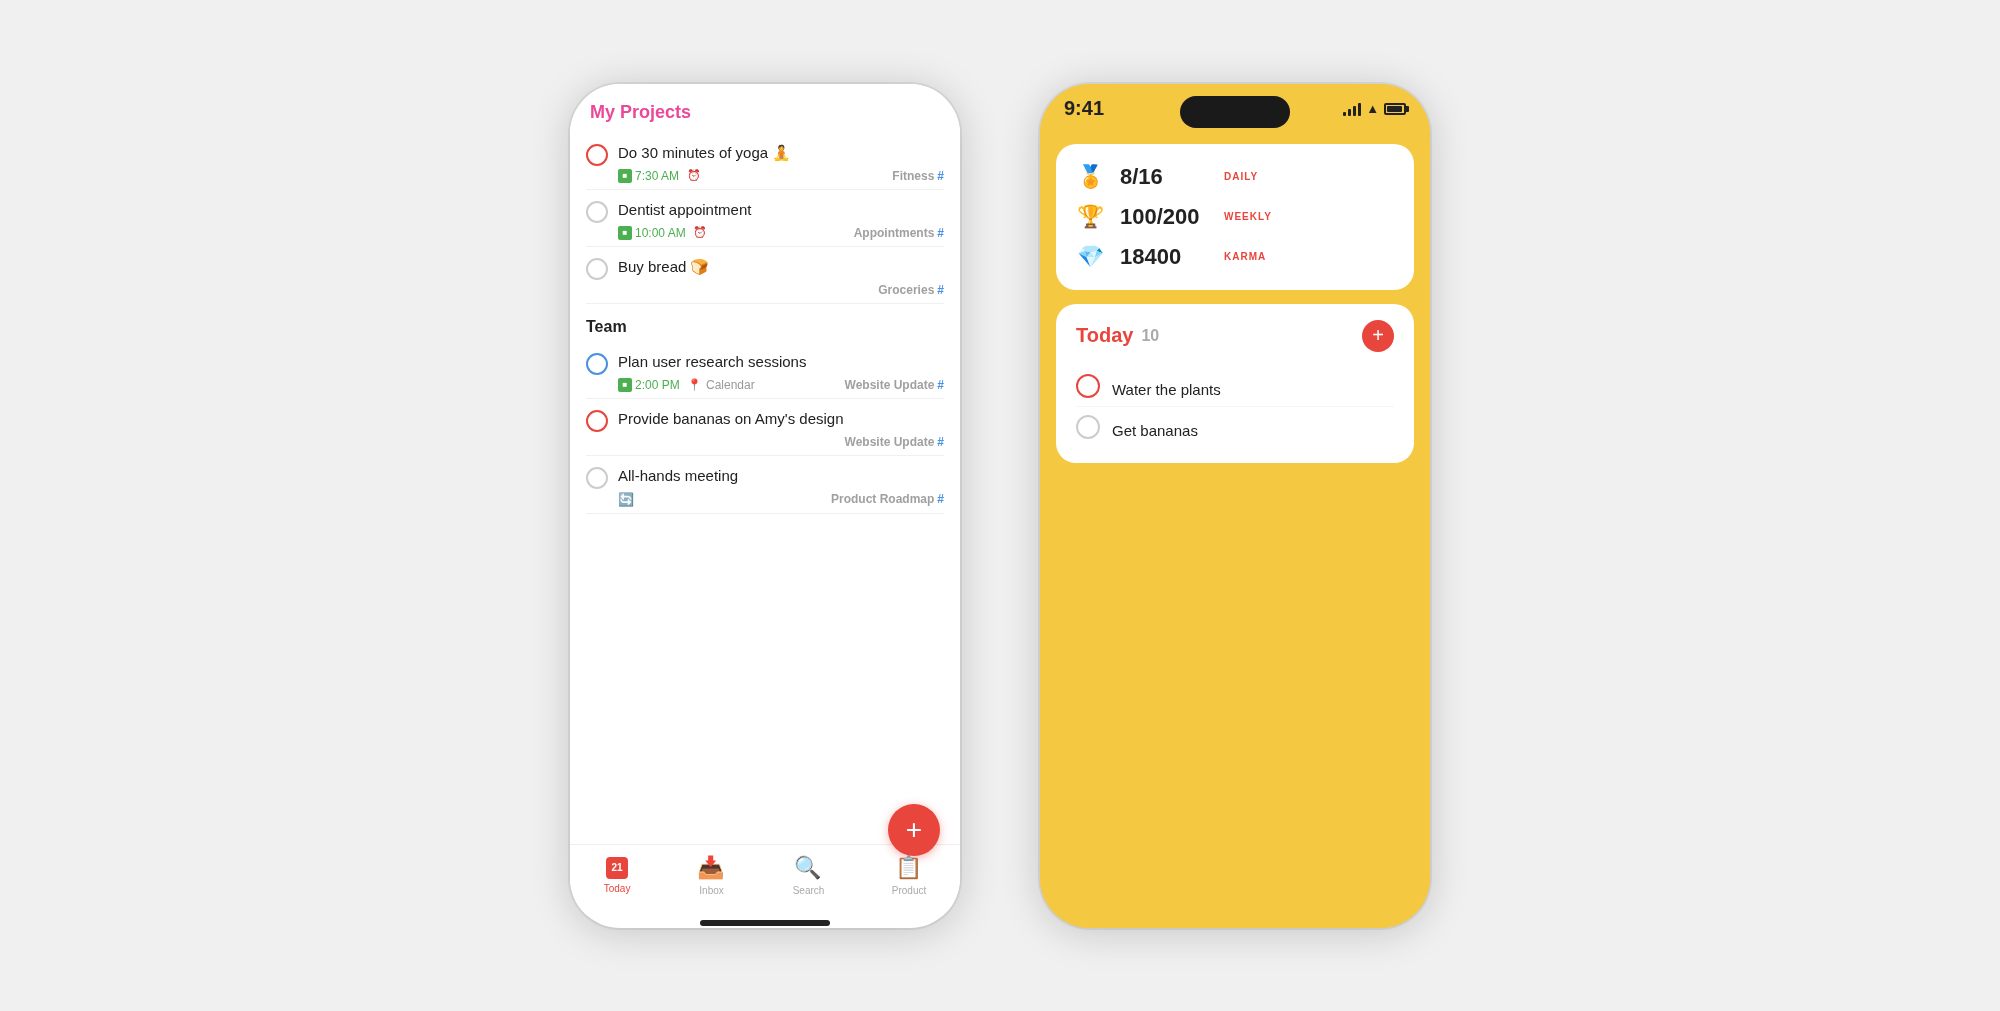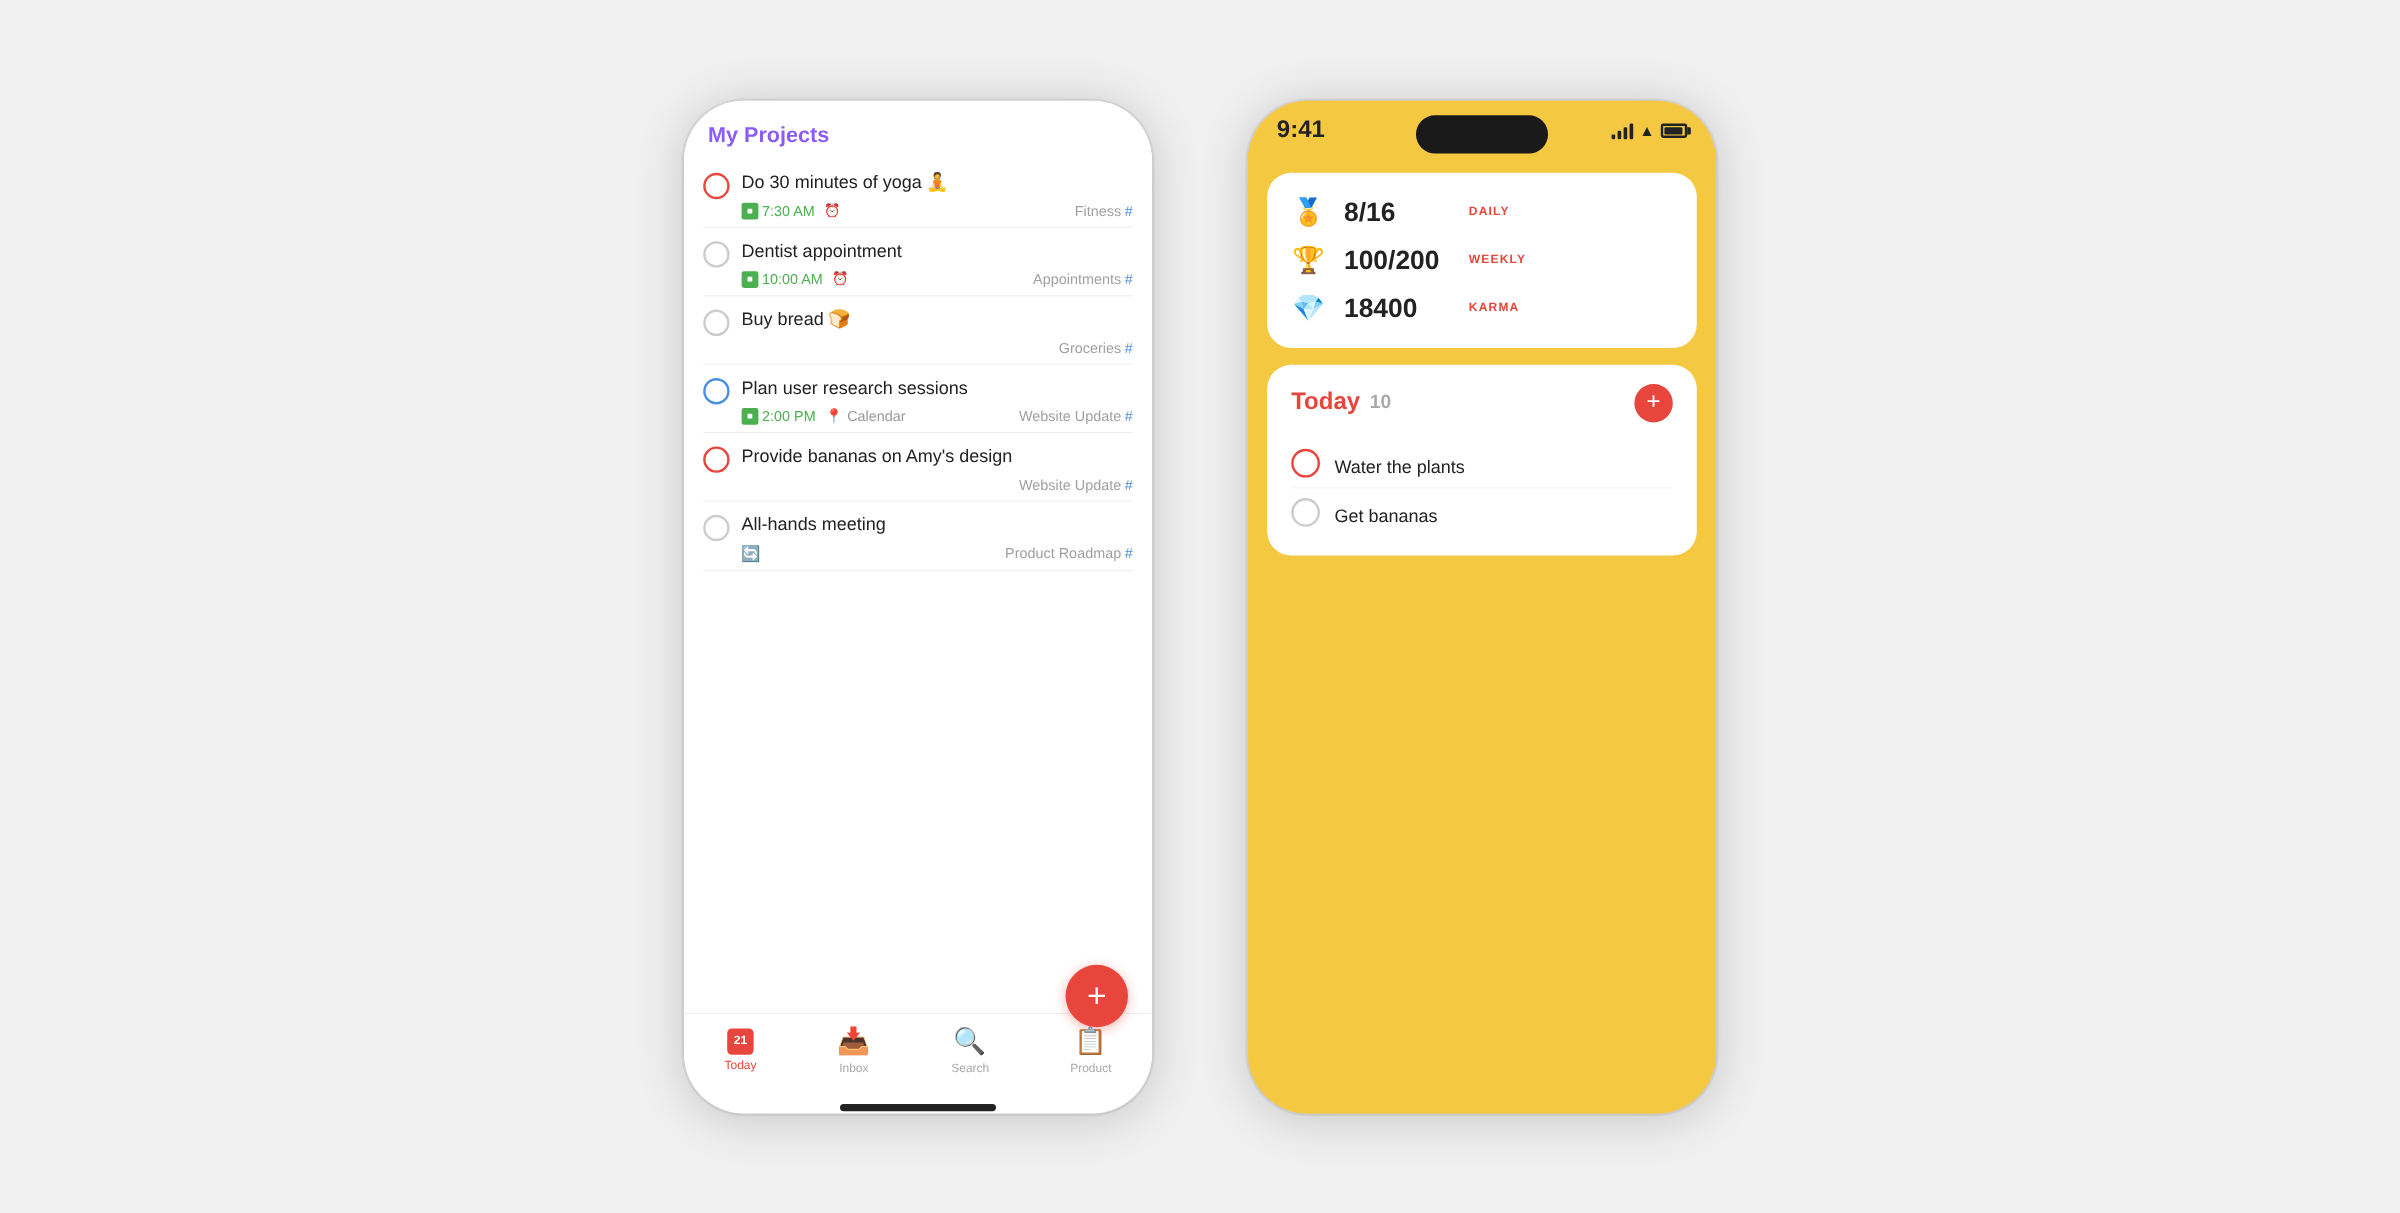--- a/index.html
+++ b/index.html
@@ -40,21 +40,21 @@
       padding-top: 10px;
     }
 
     .phone-left .header-area {
       padding: 8px 20px 4px 20px;
     }
 
     .section-title {
       font-size: 18px;
       font-weight: 700;
-      color: #8b5cf6;
+      color: #ec4899;
       margin-bottom: 6px;
     }
 
     .task-list {
       flex: 1;
       overflow-y: auto;
       padding: 0 16px;
     }
 
     .task-item {
@@ -106,20 +106,21 @@
       gap: 3px;
     }
 
     .task-meta-tag {
       font-size: 12px;
       color: #a0a0a0;
       margin-left: auto;
       display: flex;
       align-items: center;
       gap: 3px;
+      font-weight: bold;
     }
 
     .tag-hash {
       color: #4a90e2;
       font-size: 12px;
     }
 
     .group-label {
       font-size: 16px;
       font-weight: 700;
@@ -483,20 +484,21 @@
           <div class="task-checkbox"></div>
           <span class="task-title">Buy bread 🍞</span>
         </div>
         <div class="task-meta">
           <span class="task-meta-tag" style="margin-left:auto">
             Groceries <span class="tag-hash">#</span>
           </span>
         </div>
       </div>
 
+      <div class="group-label">Team</div>
 
       <div class="task-item">
         <div class="task-row">
           <div class="task-checkbox blue"></div>
           <span class="task-title">Plan user research sessions</span>
         </div>
         <div class="task-meta">
           <span class="task-meta-time">
             <span class="inline-cal">■</span>
             2:00 PM

